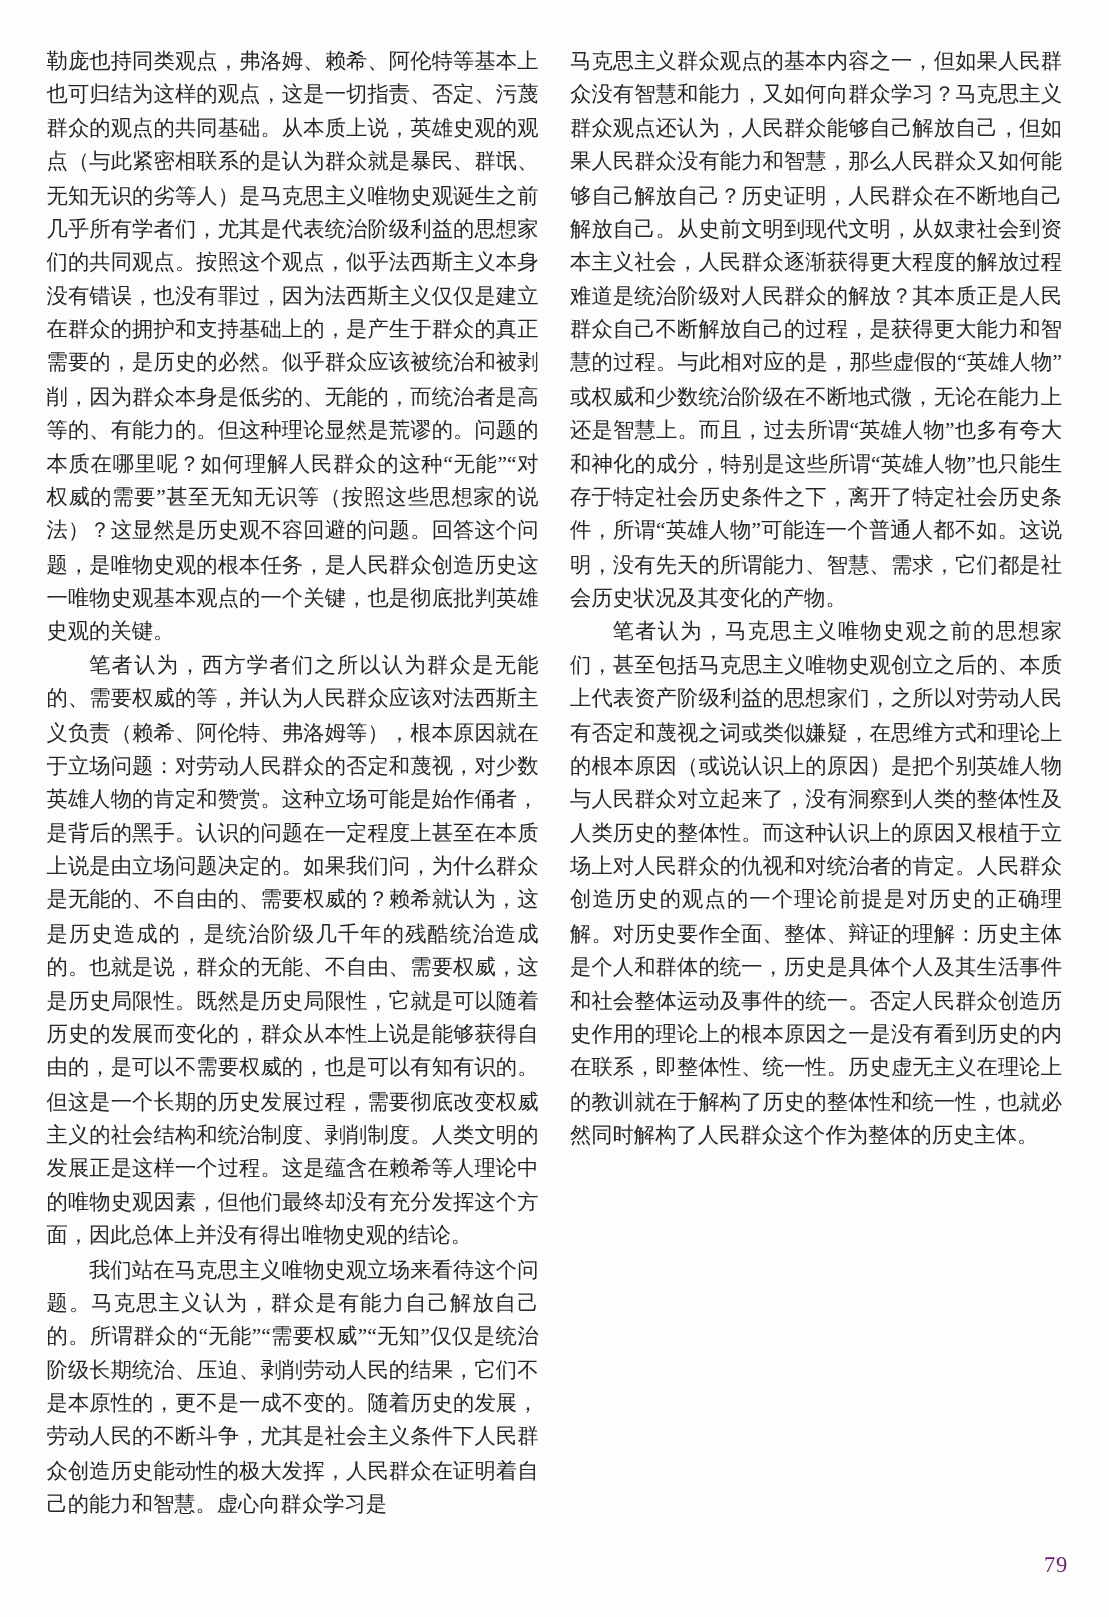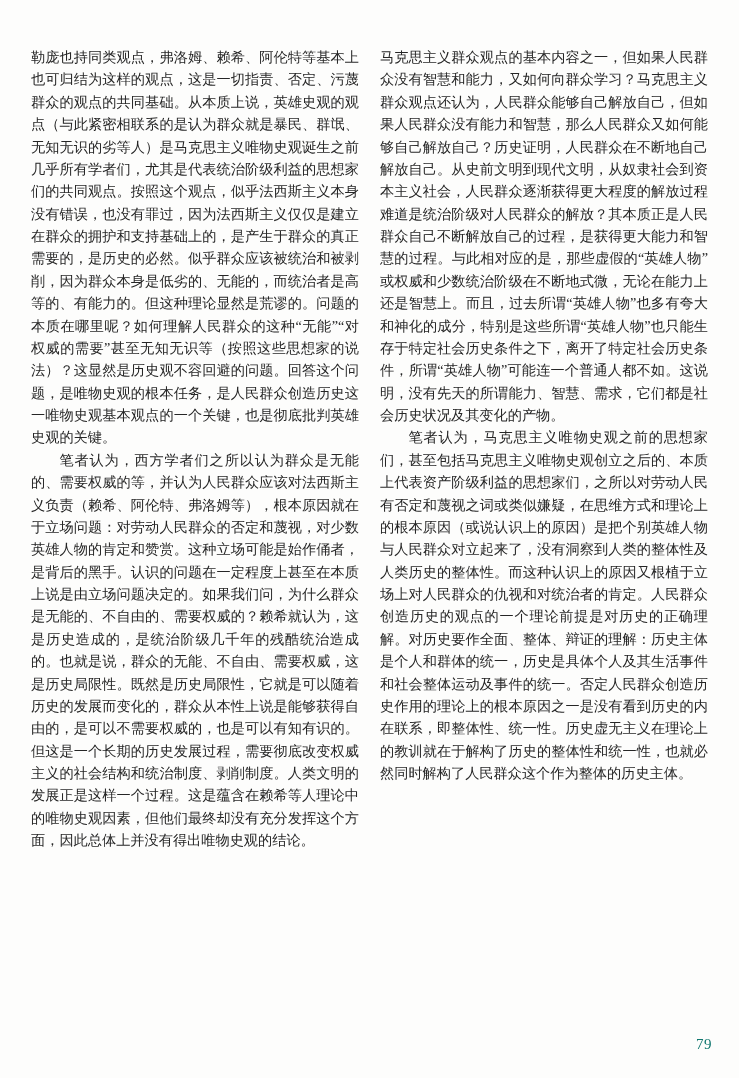--- a/index.html
+++ b/index.html
@@ -25,49 +25,49 @@
     position: absolute;
     left: 31px;
     top: 30px;
     width: 677px;
     display: flex;
     gap: 21px;
   }
   .col {
     width: 328px;
     flex: 0 0 328px;
-    margin-top: 16px;
   }
   .col p {
     margin: 0;
     font-size: 14.2px;
     line-height: 22.37px;
     text-align: justify;
     text-justify: inter-character;
   }
   .col p.indent {
     text-indent: 2em;
   }
   .pageno {
     position: absolute;
     right: 27px;
     top: 1036px;
     font-size: 15px;
     letter-spacing: 0.5px;
-    color: #0f766e;
+    color: #701a75;
   }
 </style>
 </head>
 <body>
 
 <div class="page">
   <div class="columns">
     <div class="col">
       <p class="cont">勒庞也持同类观点，弗洛姆、赖希、阿伦特等基本上也可归结为这样的观点，这是一切指责、否定、污蔑群众的观点的共同基础。从本质上说，英雄史观的观点（与此紧密相联系的是认为群众就是暴民、群氓、无知无识的劣等人）是马克思主义唯物史观诞生之前几乎所有学者们，尤其是代表统治阶级利益的思想家们的共同观点。按照这个观点，似乎法西斯主义本身没有错误，也没有罪过，因为法西斯主义仅仅是建立在群众的拥护和支持基础上的，是产生于群众的真正需要的，是历史的必然。似乎群众应该被统治和被剥削，因为群众本身是低劣的、无能的，而统治者是高等的、有能力的。但这种理论显然是荒谬的。问题的本质在哪里呢？如何理解人民群众的这种“无能”“对权威的需要”甚至无知无识等（按照这些思想家的说法）？这显然是历史观不容回避的问题。回答这个问题，是唯物史观的根本任务，是人民群众创造历史这一唯物史观基本观点的一个关键，也是彻底批判英雄史观的关键。</p>
       <p class="indent">笔者认为，西方学者们之所以认为群众是无能的、需要权威的等，并认为人民群众应该对法西斯主义负责（赖希、阿伦特、弗洛姆等），根本原因就在于立场问题：对劳动人民群众的否定和蔑视，对少数英雄人物的肯定和赞赏。这种立场可能是始作俑者，是背后的黑手。认识的问题在一定程度上甚至在本质上说是由立场问题决定的。如果我们问，为什么群众是无能的、不自由的、需要权威的？赖希就认为，这是历史造成的，是统治阶级几千年的残酷统治造成的。也就是说，群众的无能、不自由、需要权威，这是历史局限性。既然是历史局限性，它就是可以随着历史的发展而变化的，群众从本性上说是能够获得自由的，是可以不需要权威的，也是可以有知有识的。但这是一个长期的历史发展过程，需要彻底改变权威主义的社会结构和统治制度、剥削制度。人类文明的发展正是这样一个过程。这是蕴含在赖希等人理论中的唯物史观因素，但他们最终却没有充分发挥这个方面，因此总体上并没有得出唯物史观的结论。</p>
+      <p class="indent">我们站在马克思主义唯物史观立场来看待这个问题。马克思主义认为，群众是有能力自己解放自己的。所谓群众的“无能”“需要权威”“无知”仅仅是统治阶级长期统治、压迫、剥削劳动人民的结果，它们不是本原性的，更不是一成不变的。随着历史的发展，劳动人民的不断斗争，尤其是社会主义条件下人民群众创造历史能动性的极大发挥，人民群众在证明着自己的能力和智慧。虚心向群众学习是</p>
     </div>
     <div class="col">
       <p class="cont">马克思主义群众观点的基本内容之一，但如果人民群众没有智慧和能力，又如何向群众学习？马克思主义群众观点还认为，人民群众能够自己解放自己，但如果人民群众没有能力和智慧，那么人民群众又如何能够自己解放自己？历史证明，人民群众在不断地自己解放自己。从史前文明到现代文明，从奴隶社会到资本主义社会，人民群众逐渐获得更大程度的解放过程难道是统治阶级对人民群众的解放？其本质正是人民群众自己不断解放自己的过程，是获得更大能力和智慧的过程。与此相对应的是，那些虚假的“英雄人物”或权威和少数统治阶级在不断地式微，无论在能力上还是智慧上。而且，过去所谓“英雄人物”也多有夸大和神化的成分，特别是这些所谓“英雄人物”也只能生存于特定社会历史条件之下，离开了特定社会历史条件，所谓“英雄人物”可能连一个普通人都不如。这说明，没有先天的所谓能力、智慧、需求，它们都是社会历史状况及其变化的产物。</p>
       <p class="indent">笔者认为，马克思主义唯物史观之前的思想家们，甚至包括马克思主义唯物史观创立之后的、本质上代表资产阶级利益的思想家们，之所以对劳动人民有否定和蔑视之词或类似嫌疑，在思维方式和理论上的根本原因（或说认识上的原因）是把个别英雄人物与人民群众对立起来了，没有洞察到人类的整体性及人类历史的整体性。而这种认识上的原因又根植于立场上对人民群众的仇视和对统治者的肯定。人民群众创造历史的观点的一个理论前提是对历史的正确理解。对历史要作全面、整体、辩证的理解：历史主体是个人和群体的统一，历史是具体个人及其生活事件和社会整体运动及事件的统一。否定人民群众创造历史作用的理论上的根本原因之一是没有看到历史的内在联系，即整体性、统一性。历史虚无主义在理论上的教训就在于解构了历史的整体性和统一性，也就必然同时解构了人民群众这个作为整体的历史主体。</p>
     </div>
   </div>
   <div class="pageno">79</div>
 </div>
 
 </body></html>

